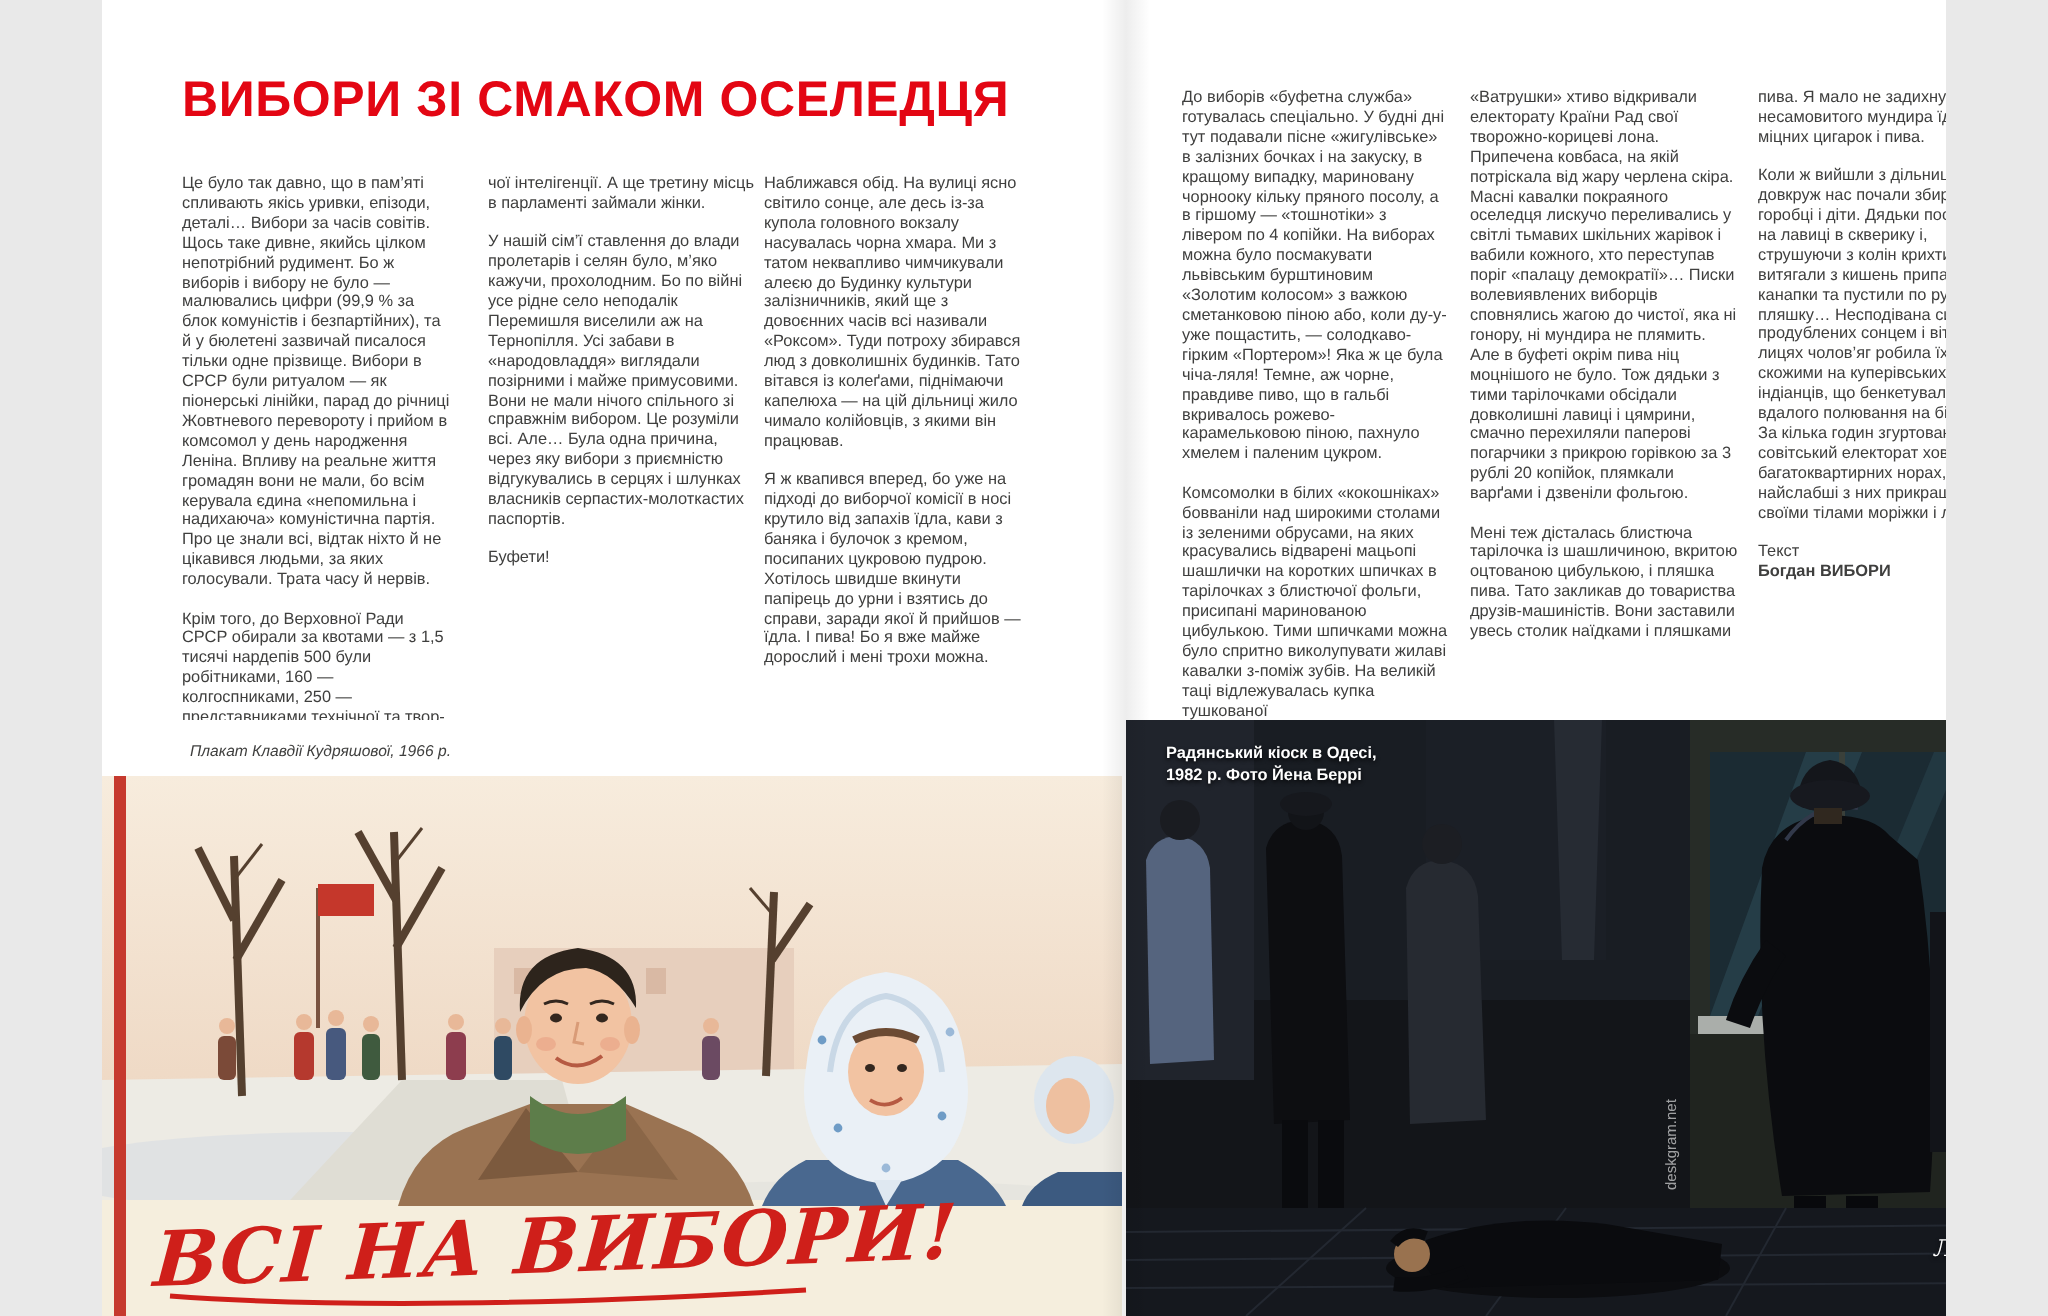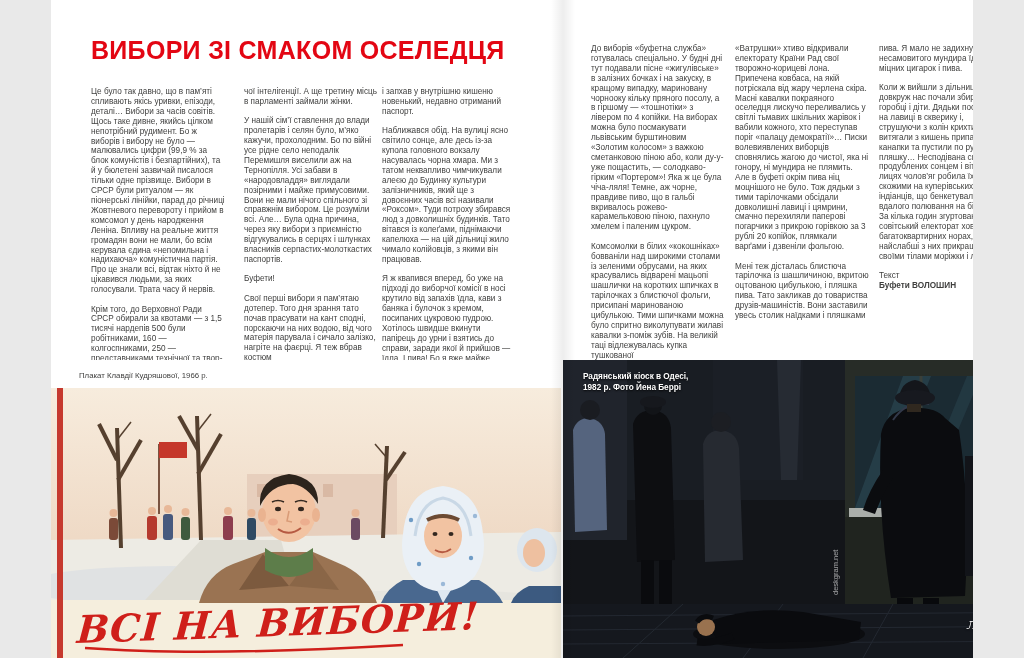--- a/index.html
+++ b/index.html
@@ -10,21 +10,21 @@
   .col{position:absolute;width:134px;font-size:8.2px;line-height:9.9px;text-align:left;overflow:hidden;}
   .col p{margin:0 0 9.5px 0;}
   .col-1{left:40px;top:87px;height:273px;}
   .col-2{left:193px;top:87px;height:273px;}
   .col-3{left:331px;top:87px;height:273px;}
   .col-4{left:540px;top:44px;height:322px;}
   .col-5{left:684px;top:44px;height:322px;}
   .col-6{left:828px;top:44px;width:127px;}
   .byline{margin-top:12px;}
   .byline .name{font-weight:bold;}
-  .poster-caption{position:absolute;left:28px;top:371px;font-size:7.8px;color:#3f3f3e;}
+  .poster-caption{position:absolute;left:44px;top:371px;font-size:7.8px;color:#3f3f3e;font-style:italic;}
   .poster{position:absolute;left:0;top:388px;width:510px;height:270px;overflow:hidden;}
   .poster svg{position:absolute;left:0;top:0;width:100%;height:100%;}
   .poster-slogan{position:absolute;left:26px;top:212px;font-family:"DejaVu Serif",serif;
         font-style:italic;font-weight:bold;font-size:38px;color:#cf1f1a;letter-spacing:1px;
         transform:rotate(-2deg) skewX(-6deg);white-space:nowrap;}
   .photo{position:absolute;left:512px;top:360px;width:512px;height:298px;overflow:hidden;}
   .photo svg{position:absolute;left:0;top:0;width:100%;height:100%;}
   .photo-caption{position:absolute;left:20px;top:12px;color:#ffffff;font-weight:bold;
         font-size:8.2px;line-height:10.5px;text-shadow:0 1px 2px rgba(0,0,0,0.85);}
   .watermark{position:absolute;left:268px;top:145px;height:90px;writing-mode:vertical-rl;
@@ -50,24 +50,22 @@
   <h1 class="title">ВИБОРИ ЗІ СМАКОМ ОСЕЛЕДЦЯ</h1>
 
   <div class="col col-1">
     <p>Це було так давно, що в пам’яті спливають якісь уривки, епізоди, деталі… Вибори за часів совітів. Щось таке дивне, якийсь цілком непотрібний рудимент. Бо ж виборів і вибору не було — малювались цифри (99,9 % за блок комуністів і безпартійних), та й у бюлетені зазвичай писалося тільки одне прізвище. Вибори в СРСР були ритуалом — як піонерські лінійки, парад до річниці Жовтневого перевороту і прийом в комсомол у день народження Леніна. Впливу на реальне життя громадян вони не мали, бо всім керувала єдина «непомильна і надихаюча» комуністична партія. Про це знали всі, відтак ніхто й не цікавився людьми, за яких голосували. Трата часу й нервів.</p>
     <p>Крім того, до Верховної Ради СРСР обирали за квотами — з 1,5 тисячі нардепів 500 були робітниками, 160 — колгоспниками, 250 — представниками технічної та твор-</p>
   </div>
   <div class="col col-2">
     <p>чої інтелігенції. А ще третину місць в парламенті займали жінки.</p>
     <p>У нашій сім’ї ставлення до влади пролетарів і селян було, м’яко кажучи, прохолодним. Бо по війні усе рідне село неподалік Перемишля виселили аж на Тернопілля. Усі забави в «народовладдя» виглядали позірними і майже примусовими. Вони не мали нічого спільного зі справжнім вибором. Це розуміли всі. Але… Була одна причина, через яку вибори з приємністю відгукувались в серцях і шлунках власників серпастих-молоткастих паспортів.</p>
     <p>Буфети!</p>
-    <p>Свої перші вибори я пам’ятаю дотепер. Того дня зрання тато почав прасувати на кант сподні, порскаючи на них водою, від чого матерія парувала і сичало залізко, нагріте на фаєрці. Я теж вбрав костюм</p>
   </div>
   <div class="col col-3">
-    <p>і запхав у внутрішню кишеню новенький, недавно отриманий паспорт.</p>
     <p>Наближався обід. На вулиці ясно світило сонце, але десь із-за купола головного вокзалу насувалась чорна хмара. Ми з татом неквапливо чимчикували алеєю до Будинку культури залізничників, який ще з довоєнних часів всі називали «Роксом». Туди потроху збирався люд з довколишніх будинків. Тато вітався із колеґами, піднімаючи капелюха — на цій дільниці жило чимало колійовців, з якими він працював.</p>
     <p>Я ж квапився вперед, бо уже на підході до виборчої комісії в носі крутило від запахів їдла, кави з баняка і булочок з кремом, посипаних цукровою пудрою. Хотілось швидше вкинути папірець до урни і взятись до справи, заради якої й прийшов — їдла. І пива! Бо я вже майже дорослий і мені трохи можна.</p>
   </div>
 
   <div class="poster-caption">Плакат Клавдії Кудряшової, 1966 р.</div>
 
   <div class="poster">
     <svg viewBox="0 0 510 270" preserveAspectRatio="none">
       <defs>
         <linearGradient id="psky" x1="0" y1="0" x2="0" y2="1">
@@ -191,21 +189,21 @@
   </div>
   <div class="col col-5">
     <p>«Ватрушки» хтиво відкривали електорату Країни Рад свої творожно-корицеві лона. Припечена ковбаса, на якій потріскала від жару черлена скіра. Масні кавалки покраяного оселедця лискучо переливались у світлі тьмавих шкільних жарівок і вабили кожного, хто переступав поріг «палацу демократії»… Писки волевиявлених виборців сповнялись жагою до чистої, яка ні гонору, ні мундира не плямить. Але в буфеті окрім пива ніц моцнішого не було. Тож дядьки з тими тарілочками обсідали довколишні лавиці і цямрини, смачно перехиляли паперові погарчики з прикрою горівкою за 3 рублі 20 копійок, плямкали варґами і дзвеніли фольгою.</p>
     <p>Мені теж дісталась блистюча тарілочка із шашличиною, вкритою оцтованою цибулькою, і пляшка пива. Тато закликав до товариства друзів-машиністів. Вони заставили увесь столик наїдками і пляшками</p>
   </div>
   <div class="col col-6">
     <p>пива. Я мало не задихнувся від несамовитого мундира їдла, міцних цигарок і пива.</p>
     <p>Коли ж вийшли з дільниці, довкруж нас почали збирались горобці і діти. Дядьки посідали на лавиці в скверику і, струшуючи з колін крихти, витягали з кишень припасені канапки та пустили по руках пляшку… Несподівана ситість на продублених сонцем і вітром лицях чолов’яг робила їх скожими на куперівських індіанців, що бенкетували після вдалого полювання на бізонів. За кілька годин згуртований совітський електорат ховався по багатоквартирних норах, а найслабші з них прикрашали своїми тілами моріжки і лави…</p>
     <p class="byline">
       <span>Текст</span><br>
-      <span class="name">Буфети ВОЛОШИН</span>
+      <span class="name">Богдан ВИБОРИ</span>
     </p>
   </div>
 
   <div class="photo">
     <svg viewBox="0 0 512 298" preserveAspectRatio="none">
       <rect width="512" height="298" fill="#131519"></rect>
       <rect width="512" height="140" fill="#191d23"></rect>
       <rect x="0" y="0" width="64" height="180" fill="#20242c"></rect>
       <rect x="150" y="0" width="90" height="120" fill="#1b1f26"></rect>
       <path d="M214 0 L238 0 L234 120 L218 120 Z" fill="#262b33"></path>

